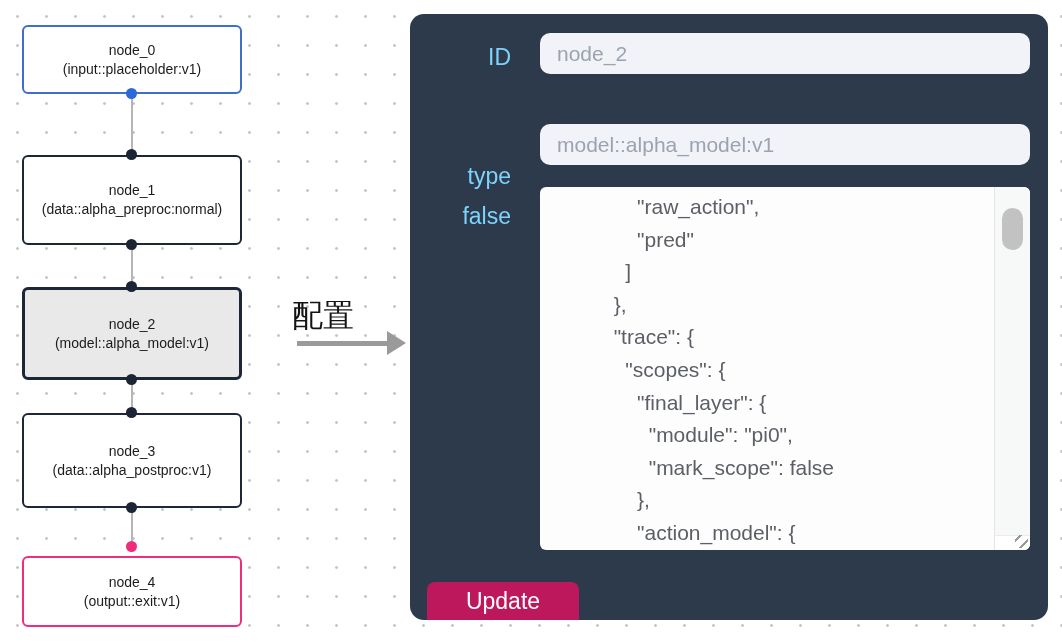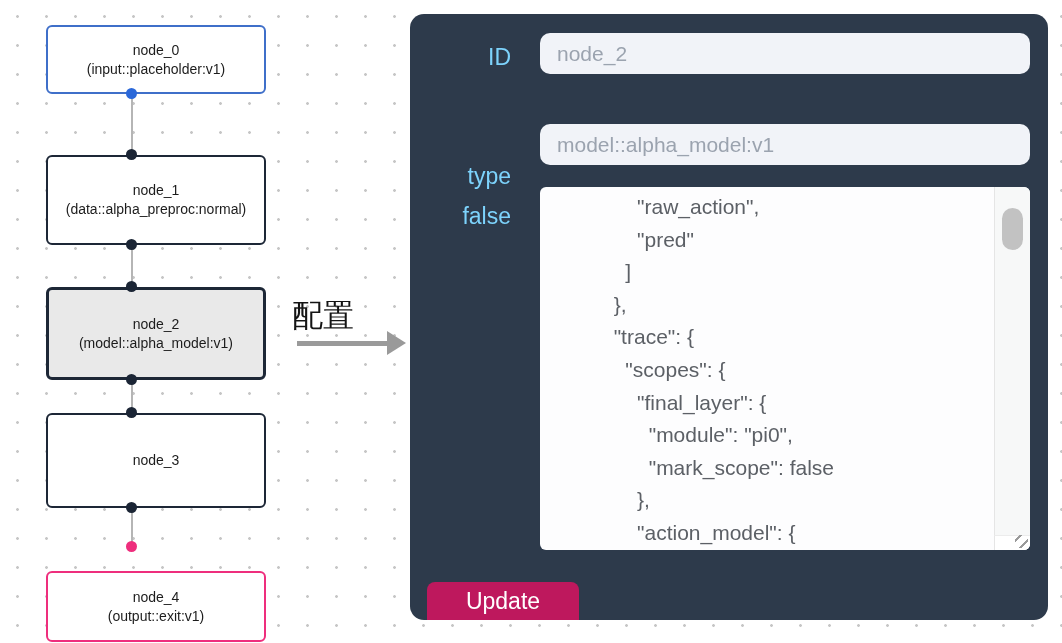--- a/index.html
+++ b/index.html
@@ -30,28 +30,27 @@
     border-radius: 6px;
     display: flex;
     flex-direction: column;
     justify-content: center;
     align-items: center;
     text-align: center;
     padding: 4px 10px;
     font-size: 14px;
     line-height: 19px;
     color: #1c1c1c;
-    margin-left: 24px;
   }
   .node .node-sub { word-break: break-all; }
   .node-0 { top: 25px;  height: 69px; border-color: #3f6fc9; }
   .node-1 { top: 155px; height: 90px; }
   .node-2 { top: 287px; height: 93px; background: #e9e9e9; border-width: 3px; }
   .node-3 { top: 413px; height: 95px; }
-  .node-4 { top: 571px; height: 71px; border-color: #ee2e7d; }
+  .node-4 { top: 556px; height: 71px; border-color: #ee2e7d; }
 
   .edge {
     position: absolute;
     left: 131px;
     width: 2px;
     background: #b5b5b5;
   }
   .edge-0 { top: 94px;  height: 61px; }
   .edge-1 { top: 245px; height: 42px; }
   .edge-2 { top: 380px; height: 33px; }
@@ -223,20 +222,21 @@
   <div class="node node-1">
     <div class="node-title">node_1</div>
     <div class="node-sub">(data::alpha_preproc:normal)</div>
   </div>
   <div class="node node-2">
     <div class="node-title">node_2</div>
     <div class="node-sub">(model::alpha_model:v1)</div>
   </div>
   <div class="node node-3">
     <div class="node-title">node_3</div>
+    <div class="node-sub">(data::alpha_postproc:v1)</div>
   </div>
   <div class="node node-4">
     <div class="node-title">node_4</div>
     <div class="node-sub">(output::exit:v1)</div>
   </div>
 
   <div class="port port-blue p0"></div>
   <div class="port p1"></div>
   <div class="port p2"></div>
   <div class="port p3"></div>

